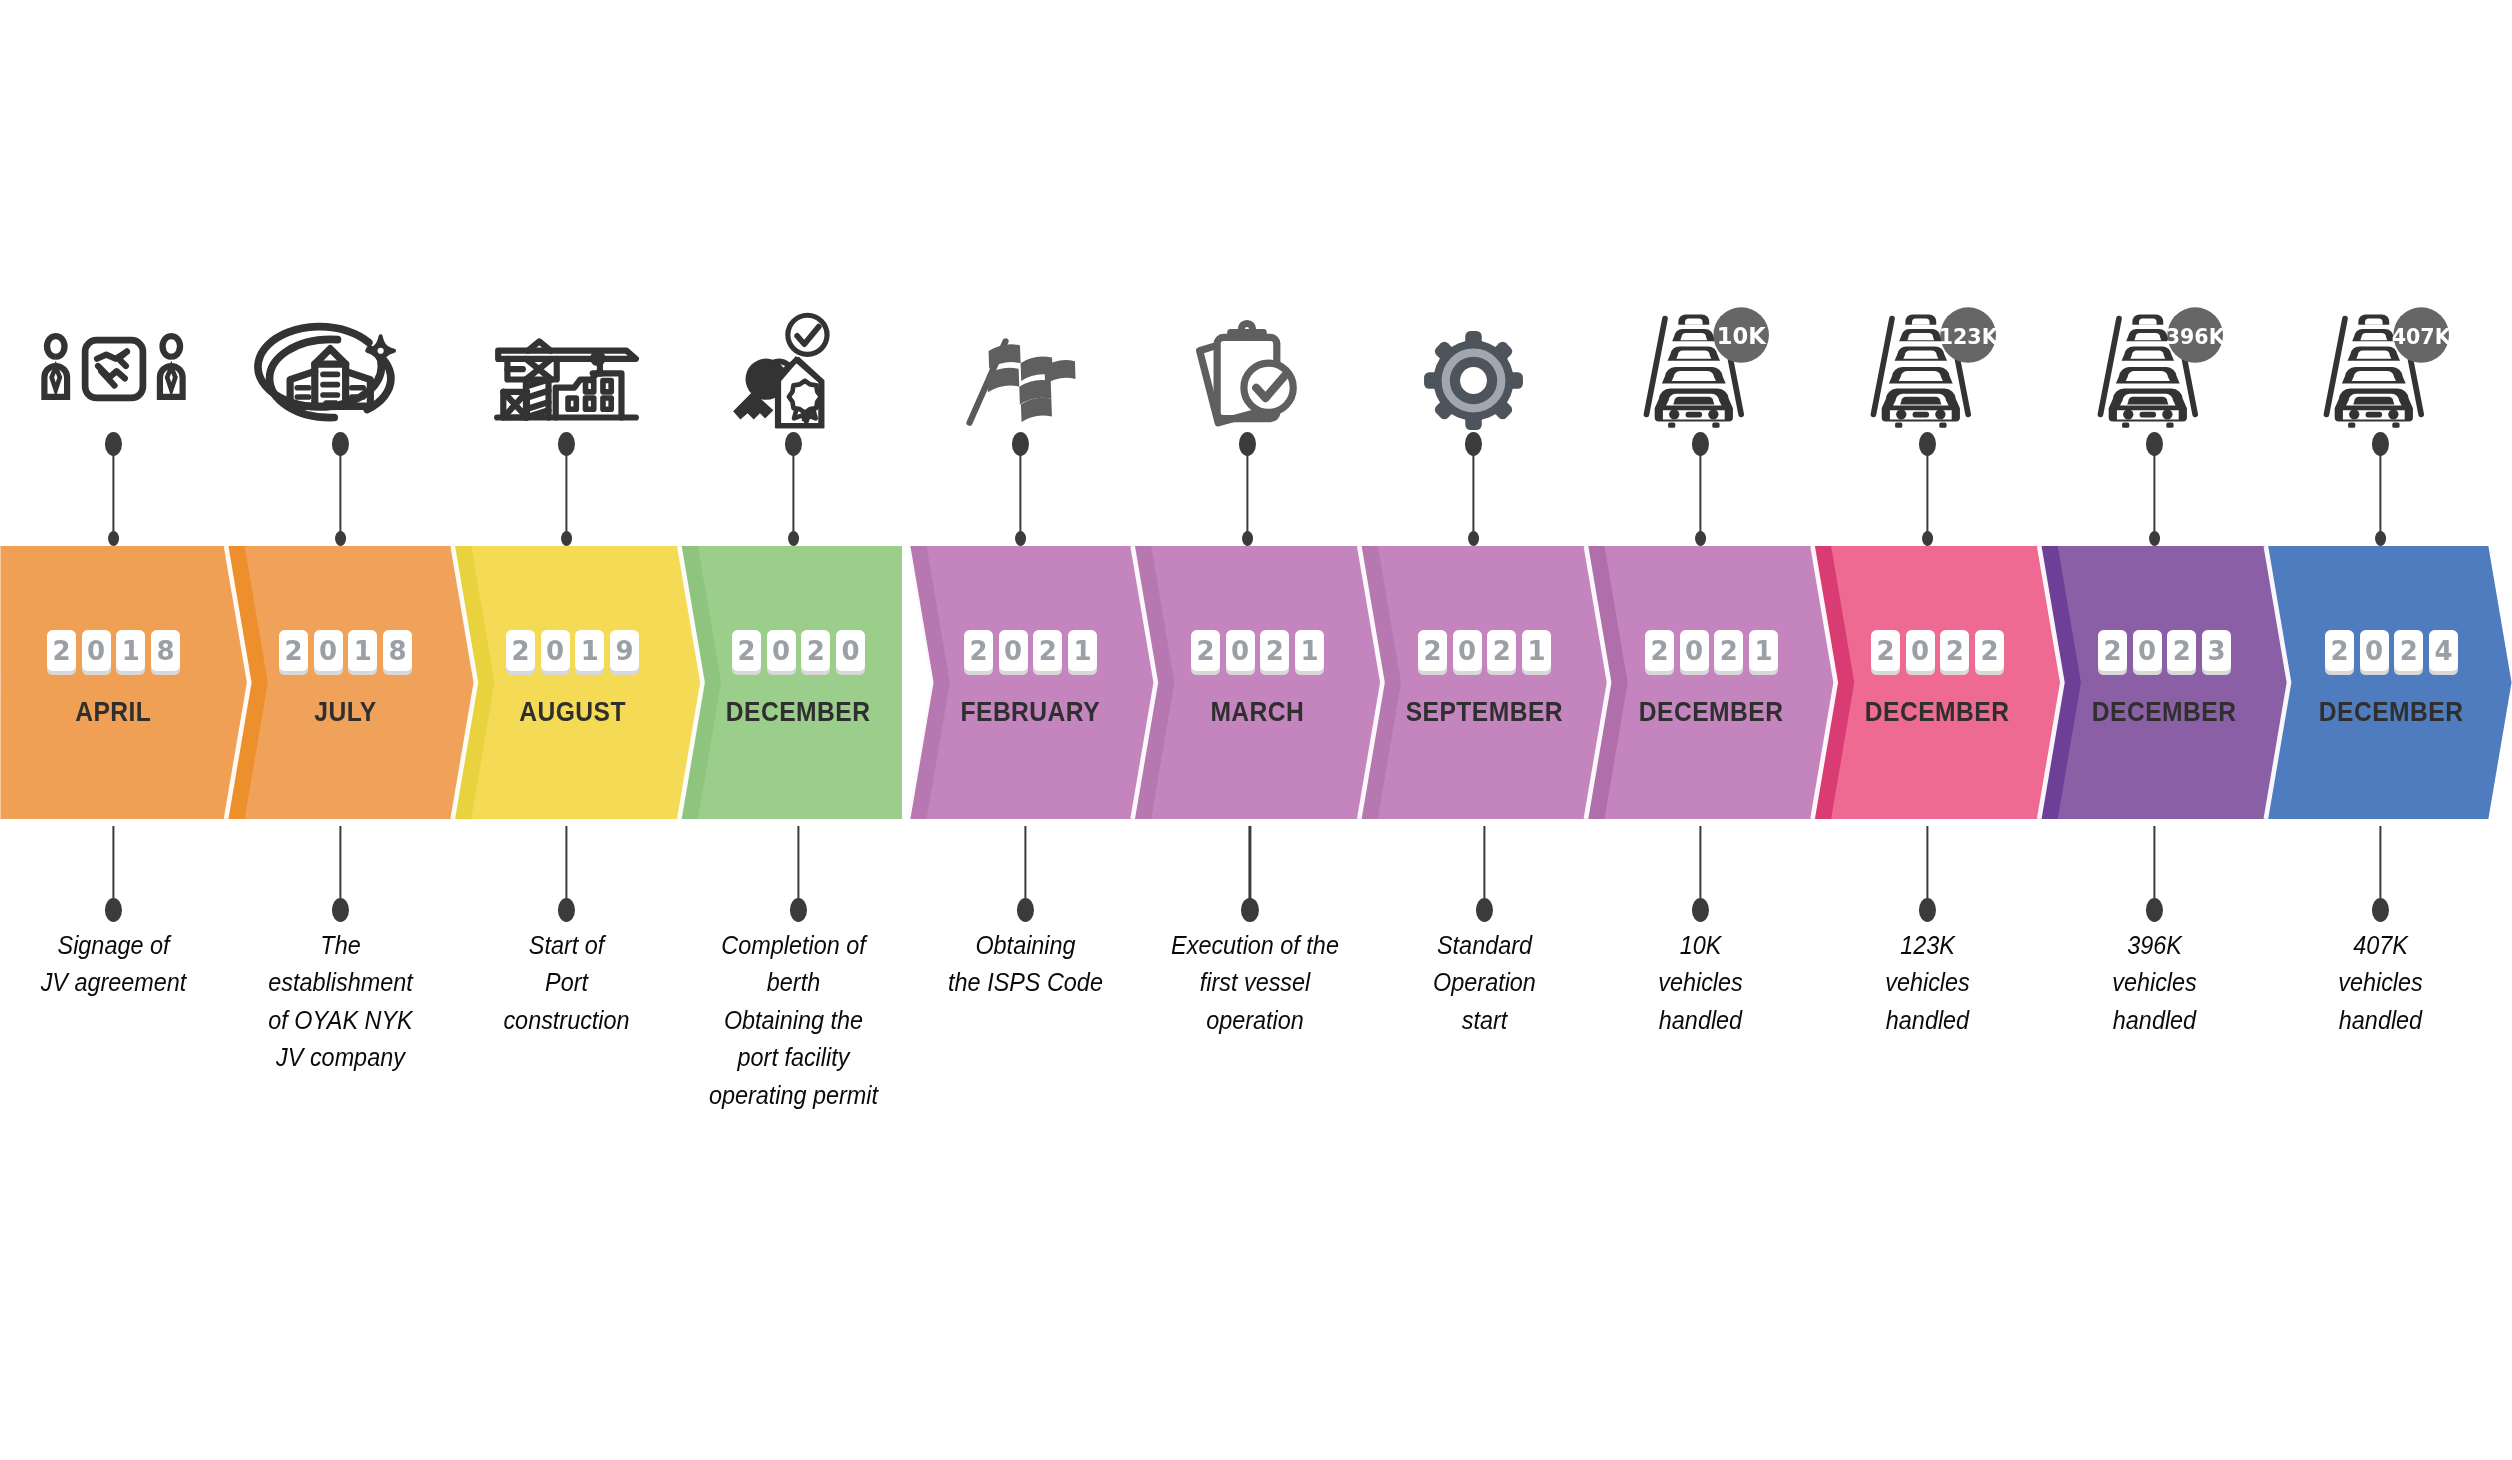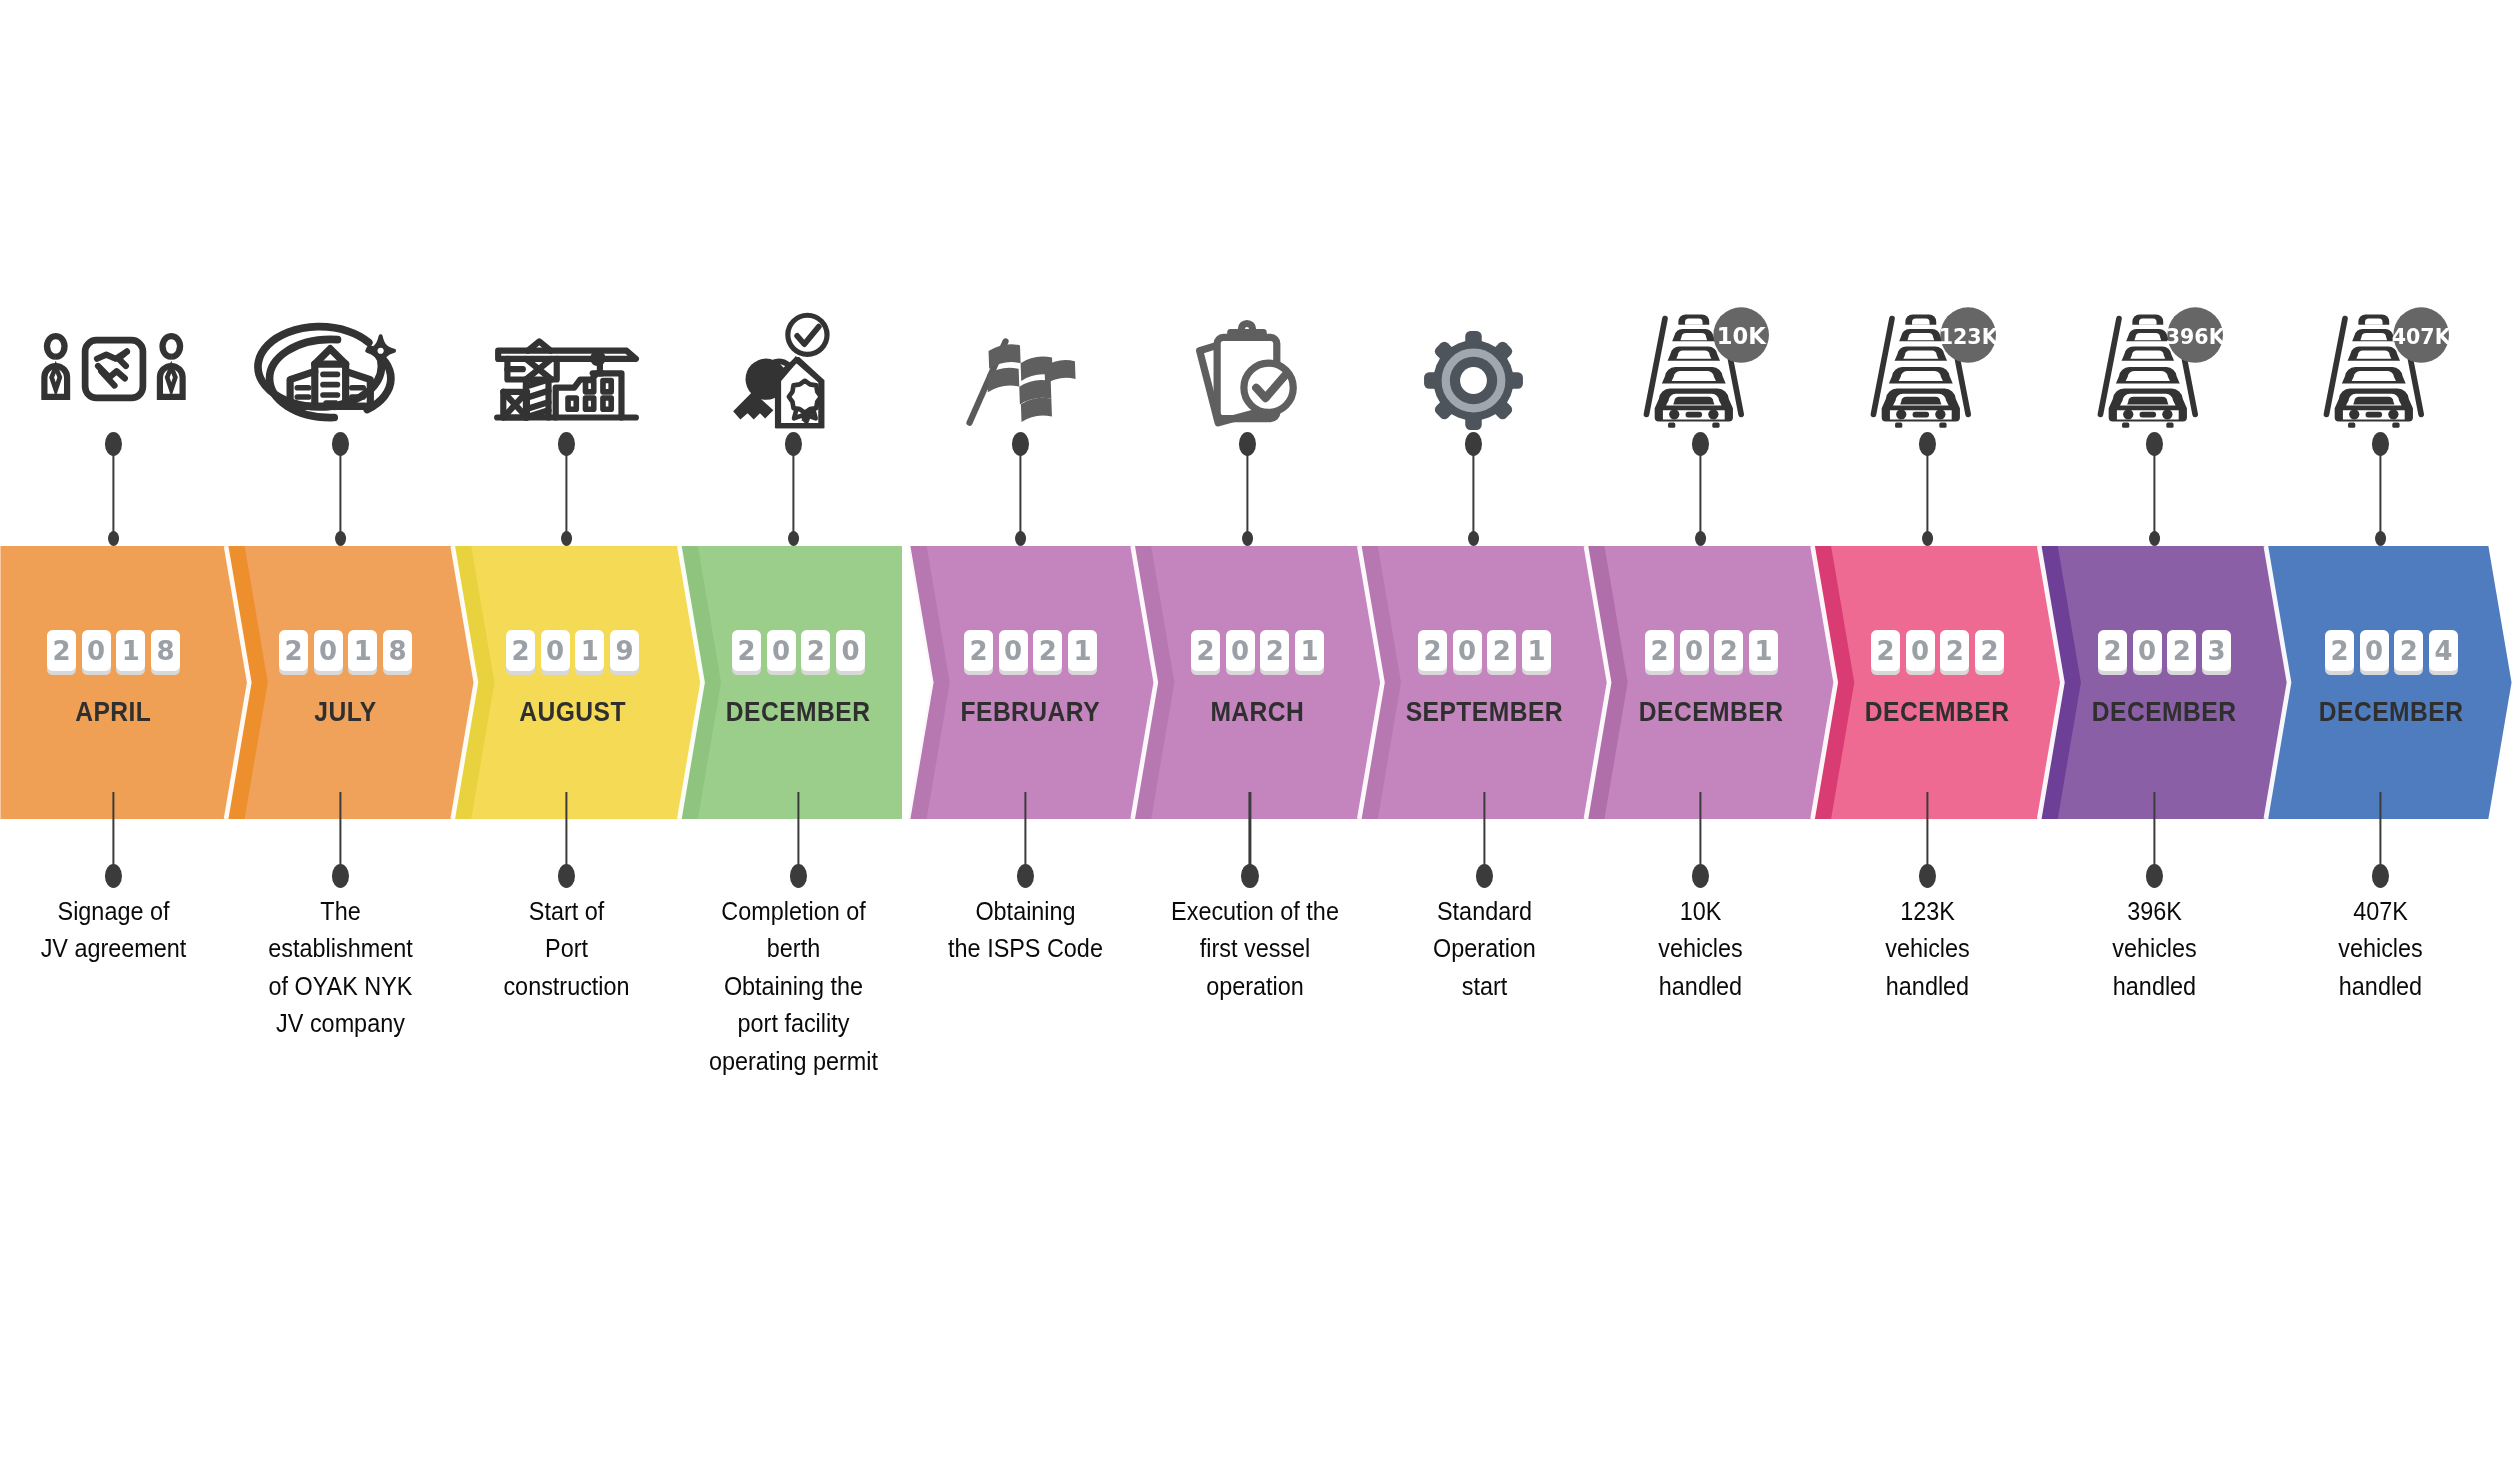--- a/index.html
+++ b/index.html
@@ -33,21 +33,21 @@
   .digit{width:29px;height:41px;border-radius:5.7px;background:#ffffff;
          box-shadow:0 4.1px 0 0 #d8d8d8;
          display:flex;align-items:center;justify-content:center;
          font-size:26px;font-weight:700;color:#9aa0a6;
          font-family:"DejaVu Sans",sans-serif;letter-spacing:0;}
   .month{margin-top:25px;font-size:28px;font-weight:700;color:#2f2f2f;
          letter-spacing:0.5px;font-family:"Liberation Sans",sans-serif;
          transform:scaleX(.88);transform-origin:center;white-space:nowrap;}
 
   
-  .cap-row{position:absolute;left:0;top:792px;width:2512px;height:412px;}
+  .cap-row{position:absolute;left:0;top:826px;width:2512px;height:412px;font-style:italic;}
   .cap-cell{position:absolute;top:0;}
   .conn-bot{position:absolute;left:50%;top:0;transform:translateX(-50%);
             width:20.6px;height:96px;}
   .conn-bot .stem{position:absolute;left:50%;top:0;transform:translateX(-50%);
             width:2.6px;height:77px;background:#3b3b3b;}
   .conn-bot .dot-big{position:absolute;left:50%;bottom:0;transform:translateX(-50%);
             width:17.5px;height:24px;border-radius:50%;background:#3b3b3b;}
   .cap-text{position:absolute;top:101px;left:0;width:100%;text-align:center;
             font-size:26px;line-height:1.44;color:#0a0a0a;
             font-family:"Liberation Sans",sans-serif;

